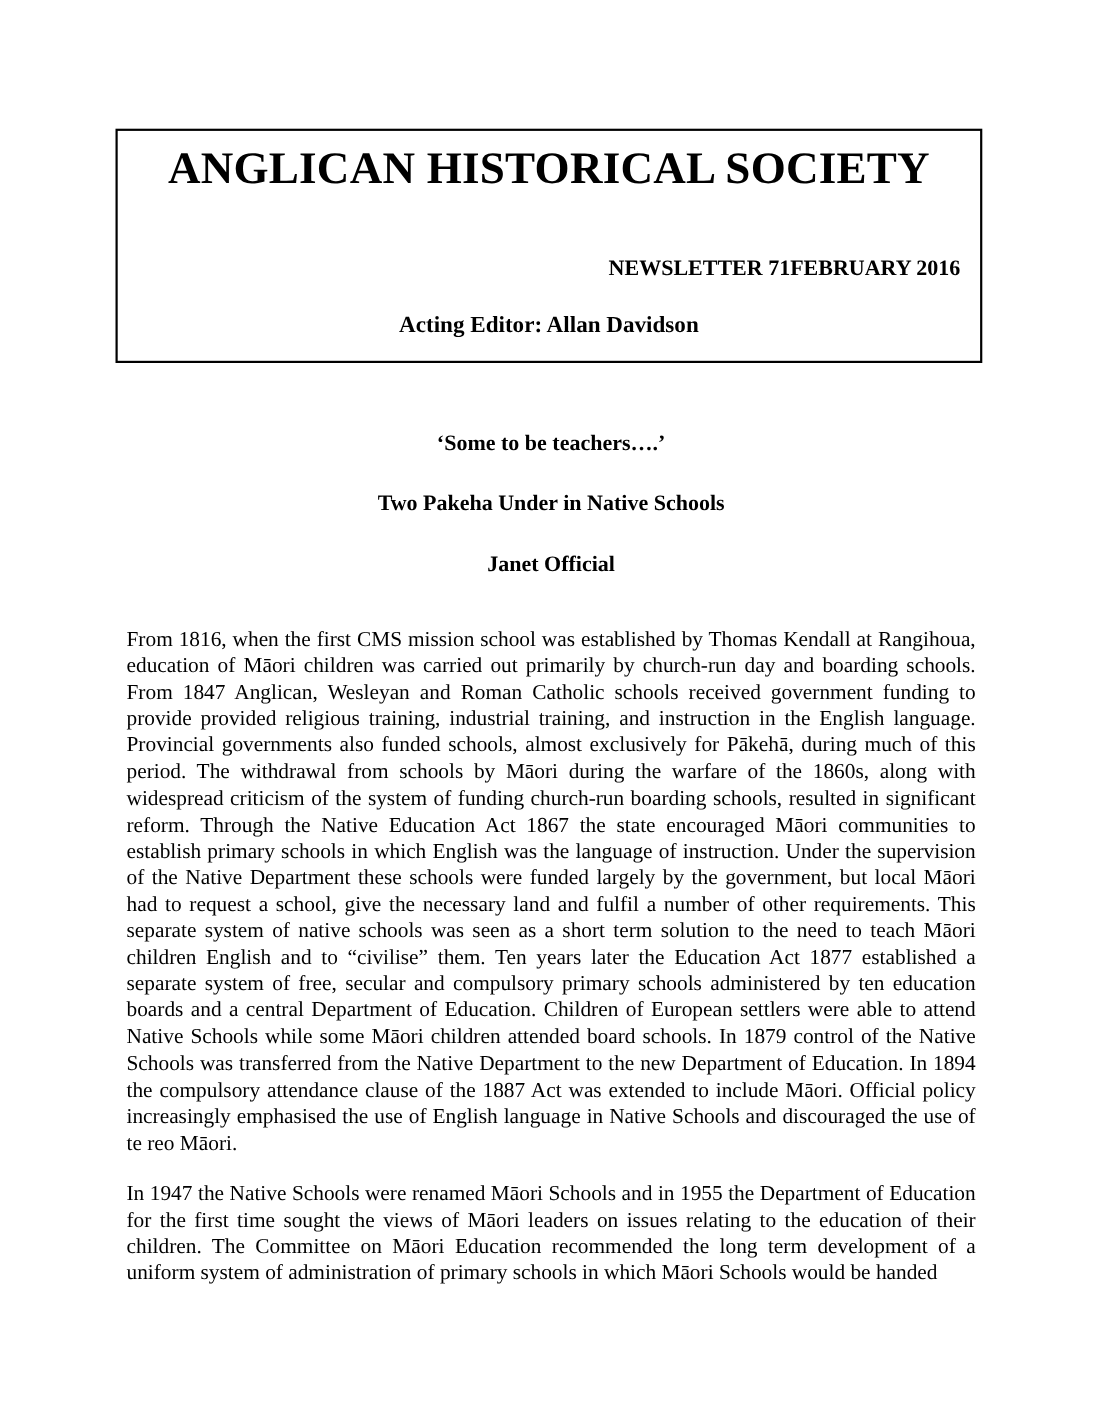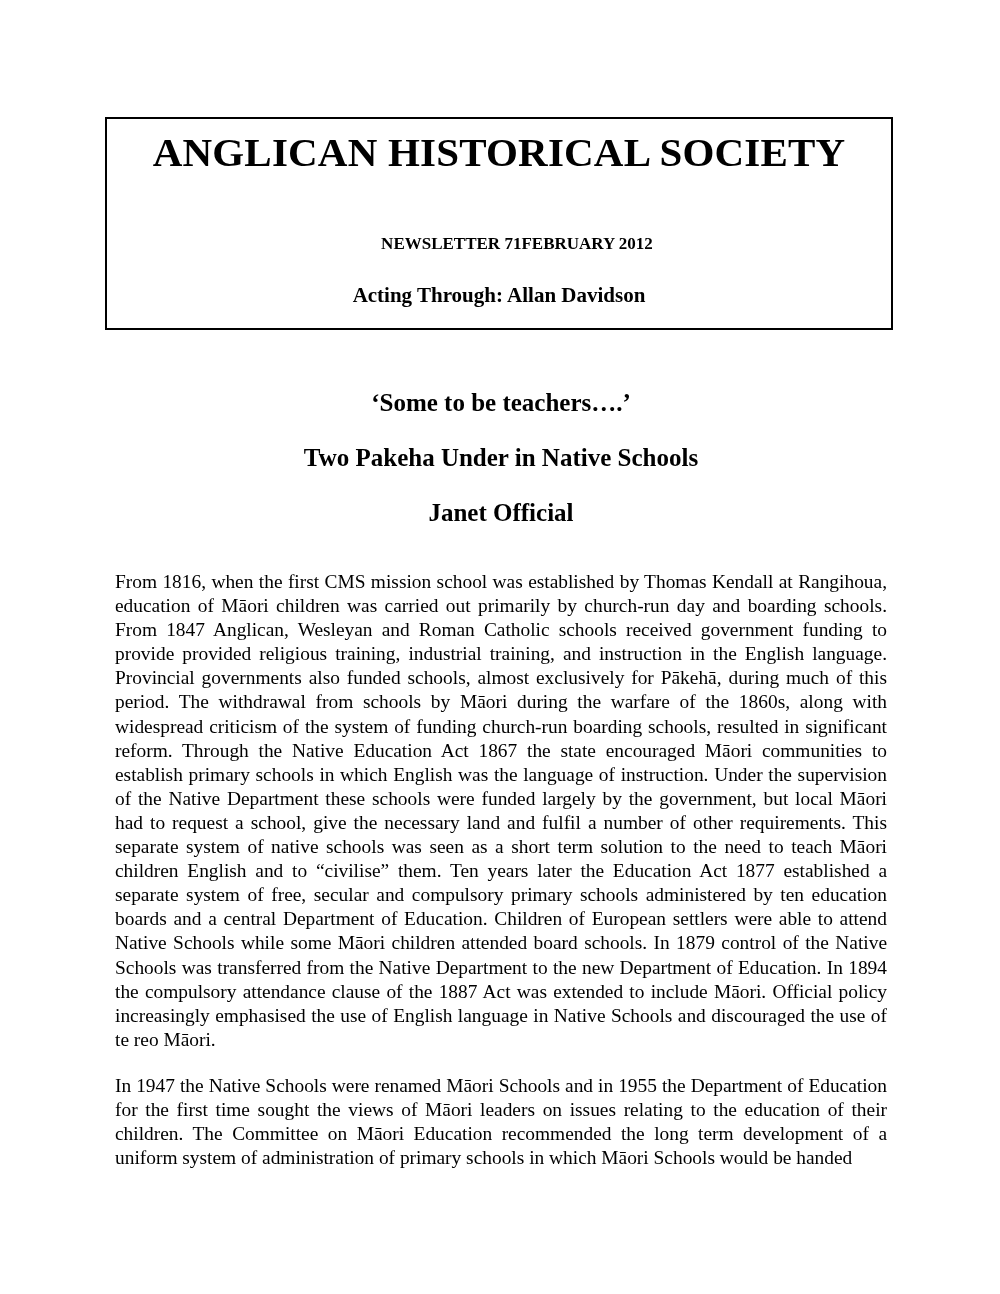--- a/index.html
+++ b/index.html
@@ -56,24 +56,24 @@
     line-height: 47px;
     letter-spacing: 0.2px;
   }
 
   .masthead-row {
     position: absolute;
     left: 26px;
     right: 18px;
     top: 110px;
     display: flex;
-    justify-content: center;
+    justify-content: flex-end;
     align-items: baseline;
     font-weight: bold;
-    font-size: 17px;
+    font-size: 20px;
     line-height: 30px;
     margin-left: 28px;
   }
 
   .masthead-editor {
     position: absolute;
     left: 0;
     right: 0;
     top: 163px;
     text-align: center;
@@ -86,21 +86,21 @@
   .article-head {
     position: absolute;
     left: 115px;
     top: 390px;
     width: 772px;
     text-align: center;
   }
 
   .article-head .line {
     font-weight: bold;
-    font-size: 25px;
+    font-size: 20px;
     line-height: 26px;
   }
 
   .article-head .quote-title { margin: 0 0 29px 0; }
   .article-head .subtitle    { margin: 0 0 29px 0; }
   .article-head .author      { margin: 0; }
 
   
   .body-text {
     position: absolute;
@@ -126,24 +126,24 @@
 
 <div class="page">
 
   <div class="masthead">
     <div class="masthead-inner">
 
       <div class="masthead-title">ANGLICAN HISTORICAL SOCIETY</div>
 
       <div class="masthead-row">
         <span>NEWSLETTER 71</span>
-        <span>FEBRUARY 2012</span>
+        <span>FEBRUARY 2016</span>
       </div>
 
-      <div class="masthead-editor">Acting Through: Allan Davidson</div>
+      <div class="masthead-editor">Acting Editor: Allan Davidson</div>
 
     </div>
   </div>
 
   <div class="article-head">
     <div class="line quote-title">‘Some to be teachers….’</div>
     <div class="line subtitle">Two Pakeha Under in Native Schools</div>
     <div class="line author">Janet Official</div>
   </div>
 

